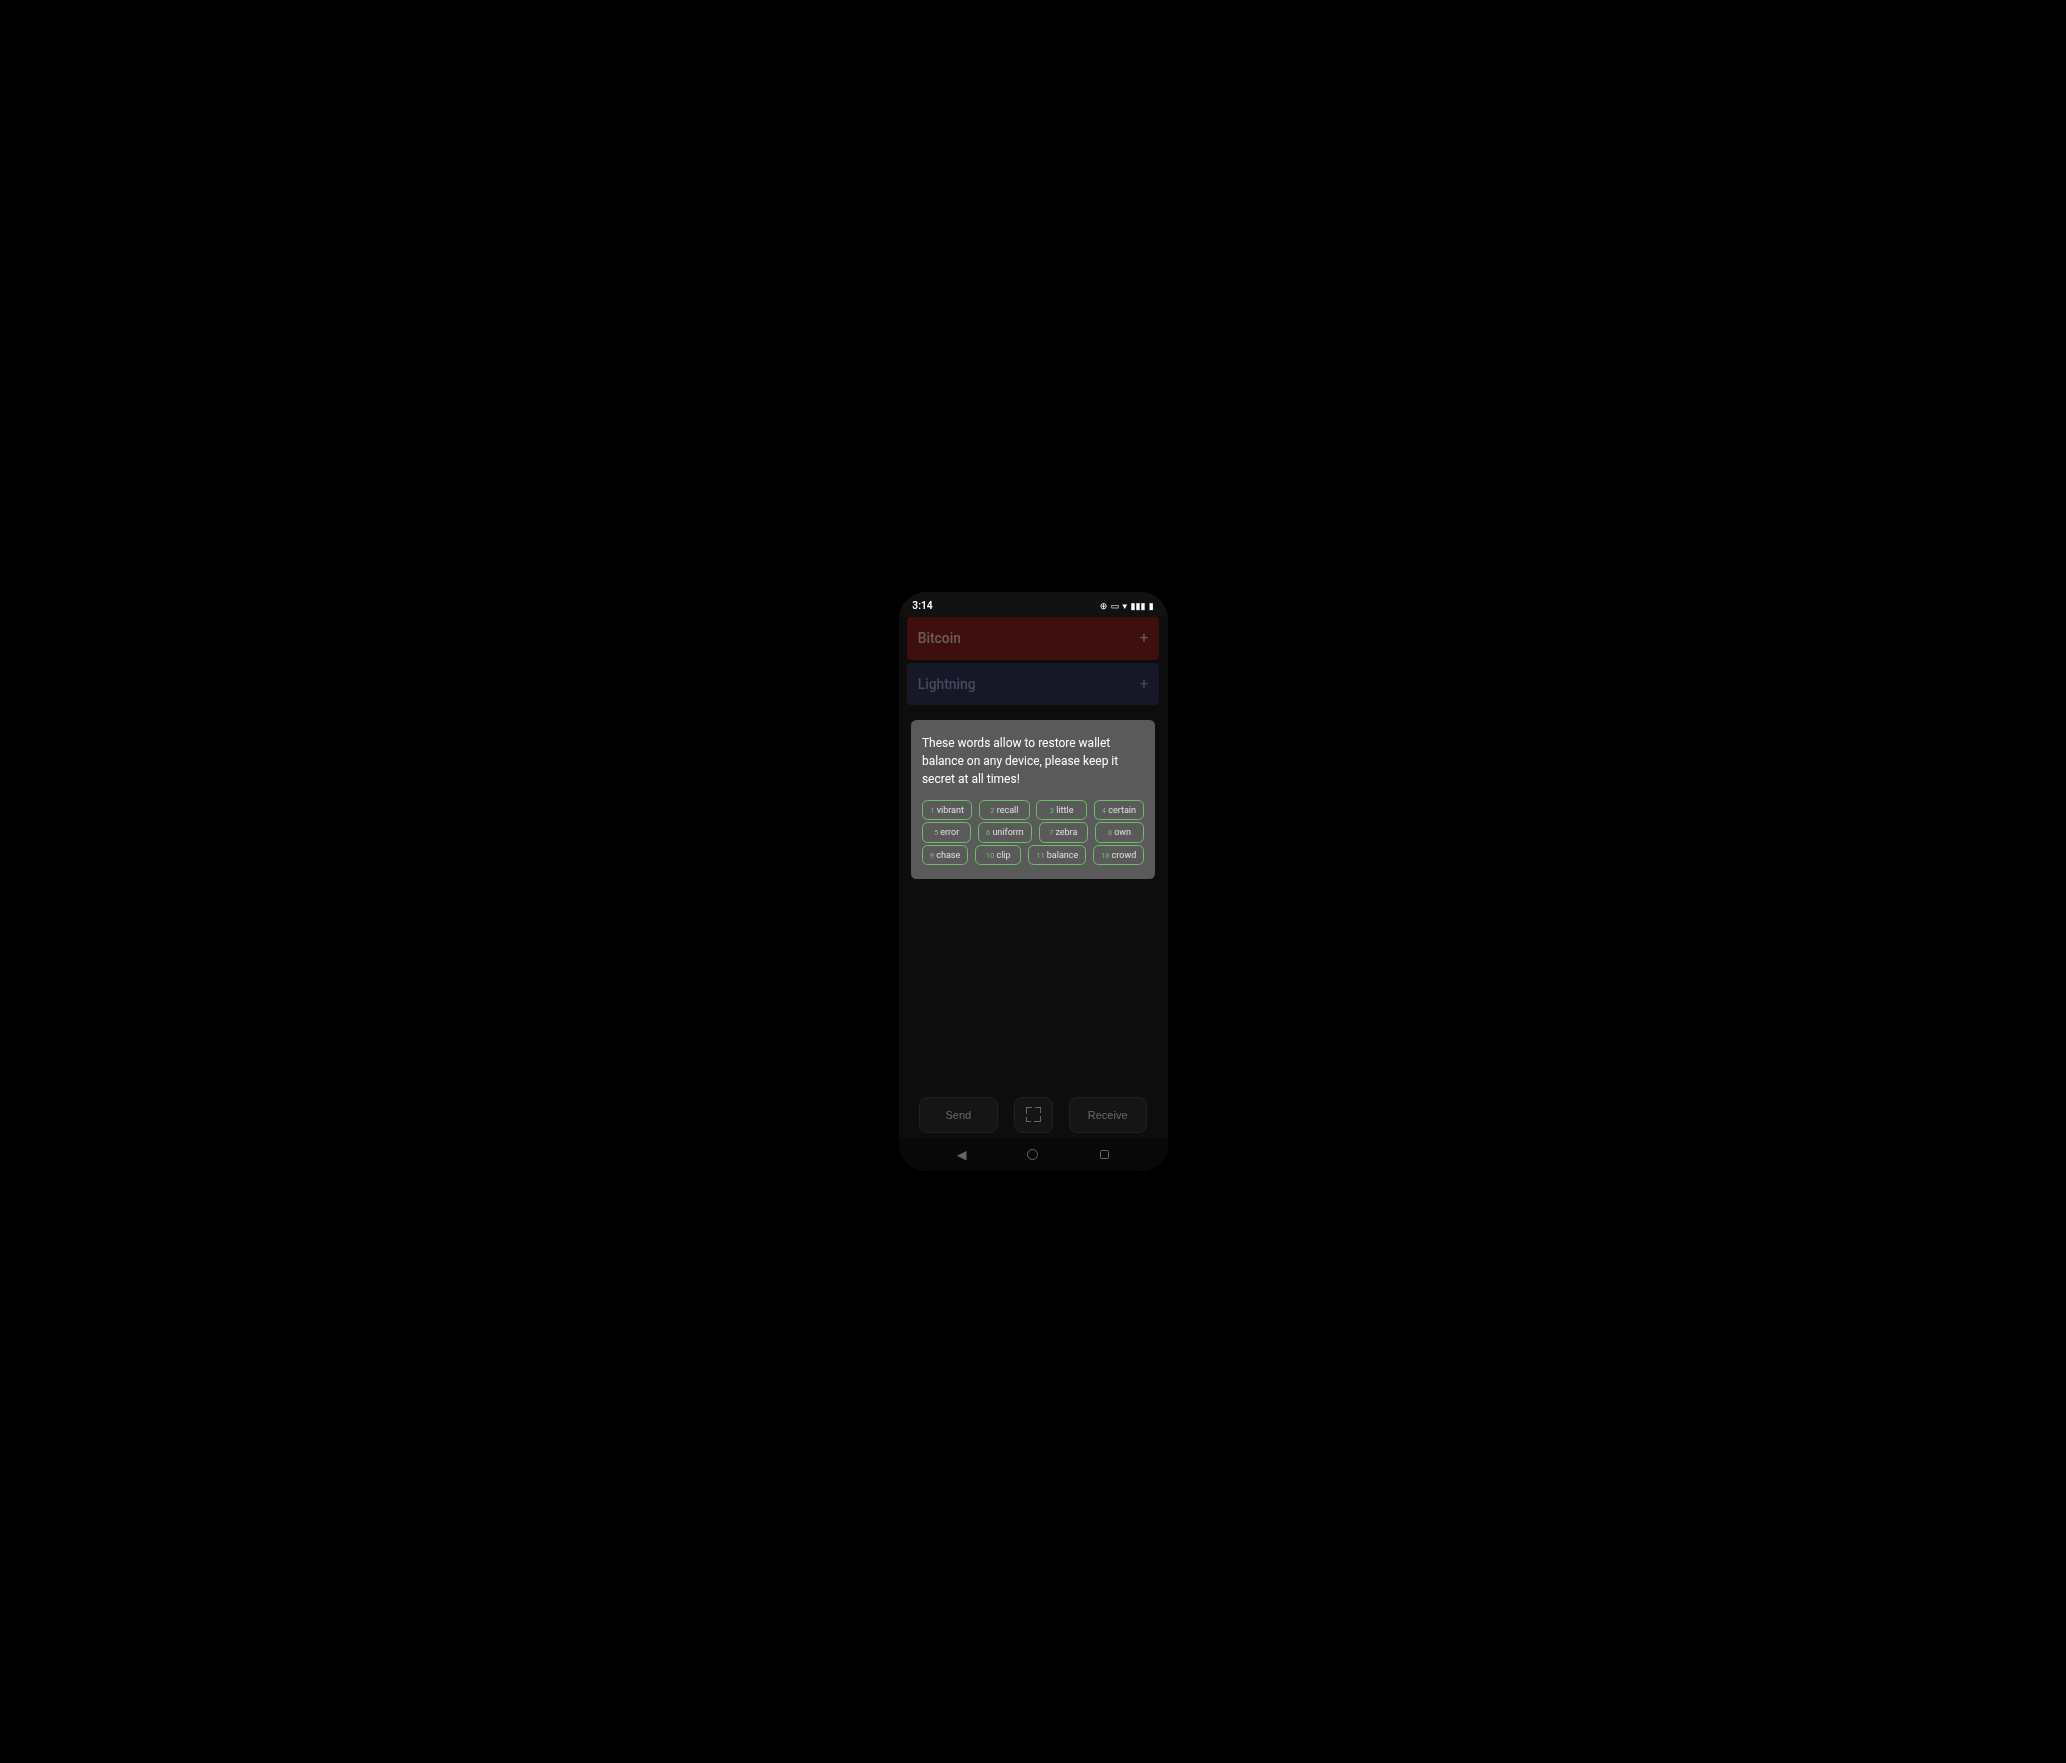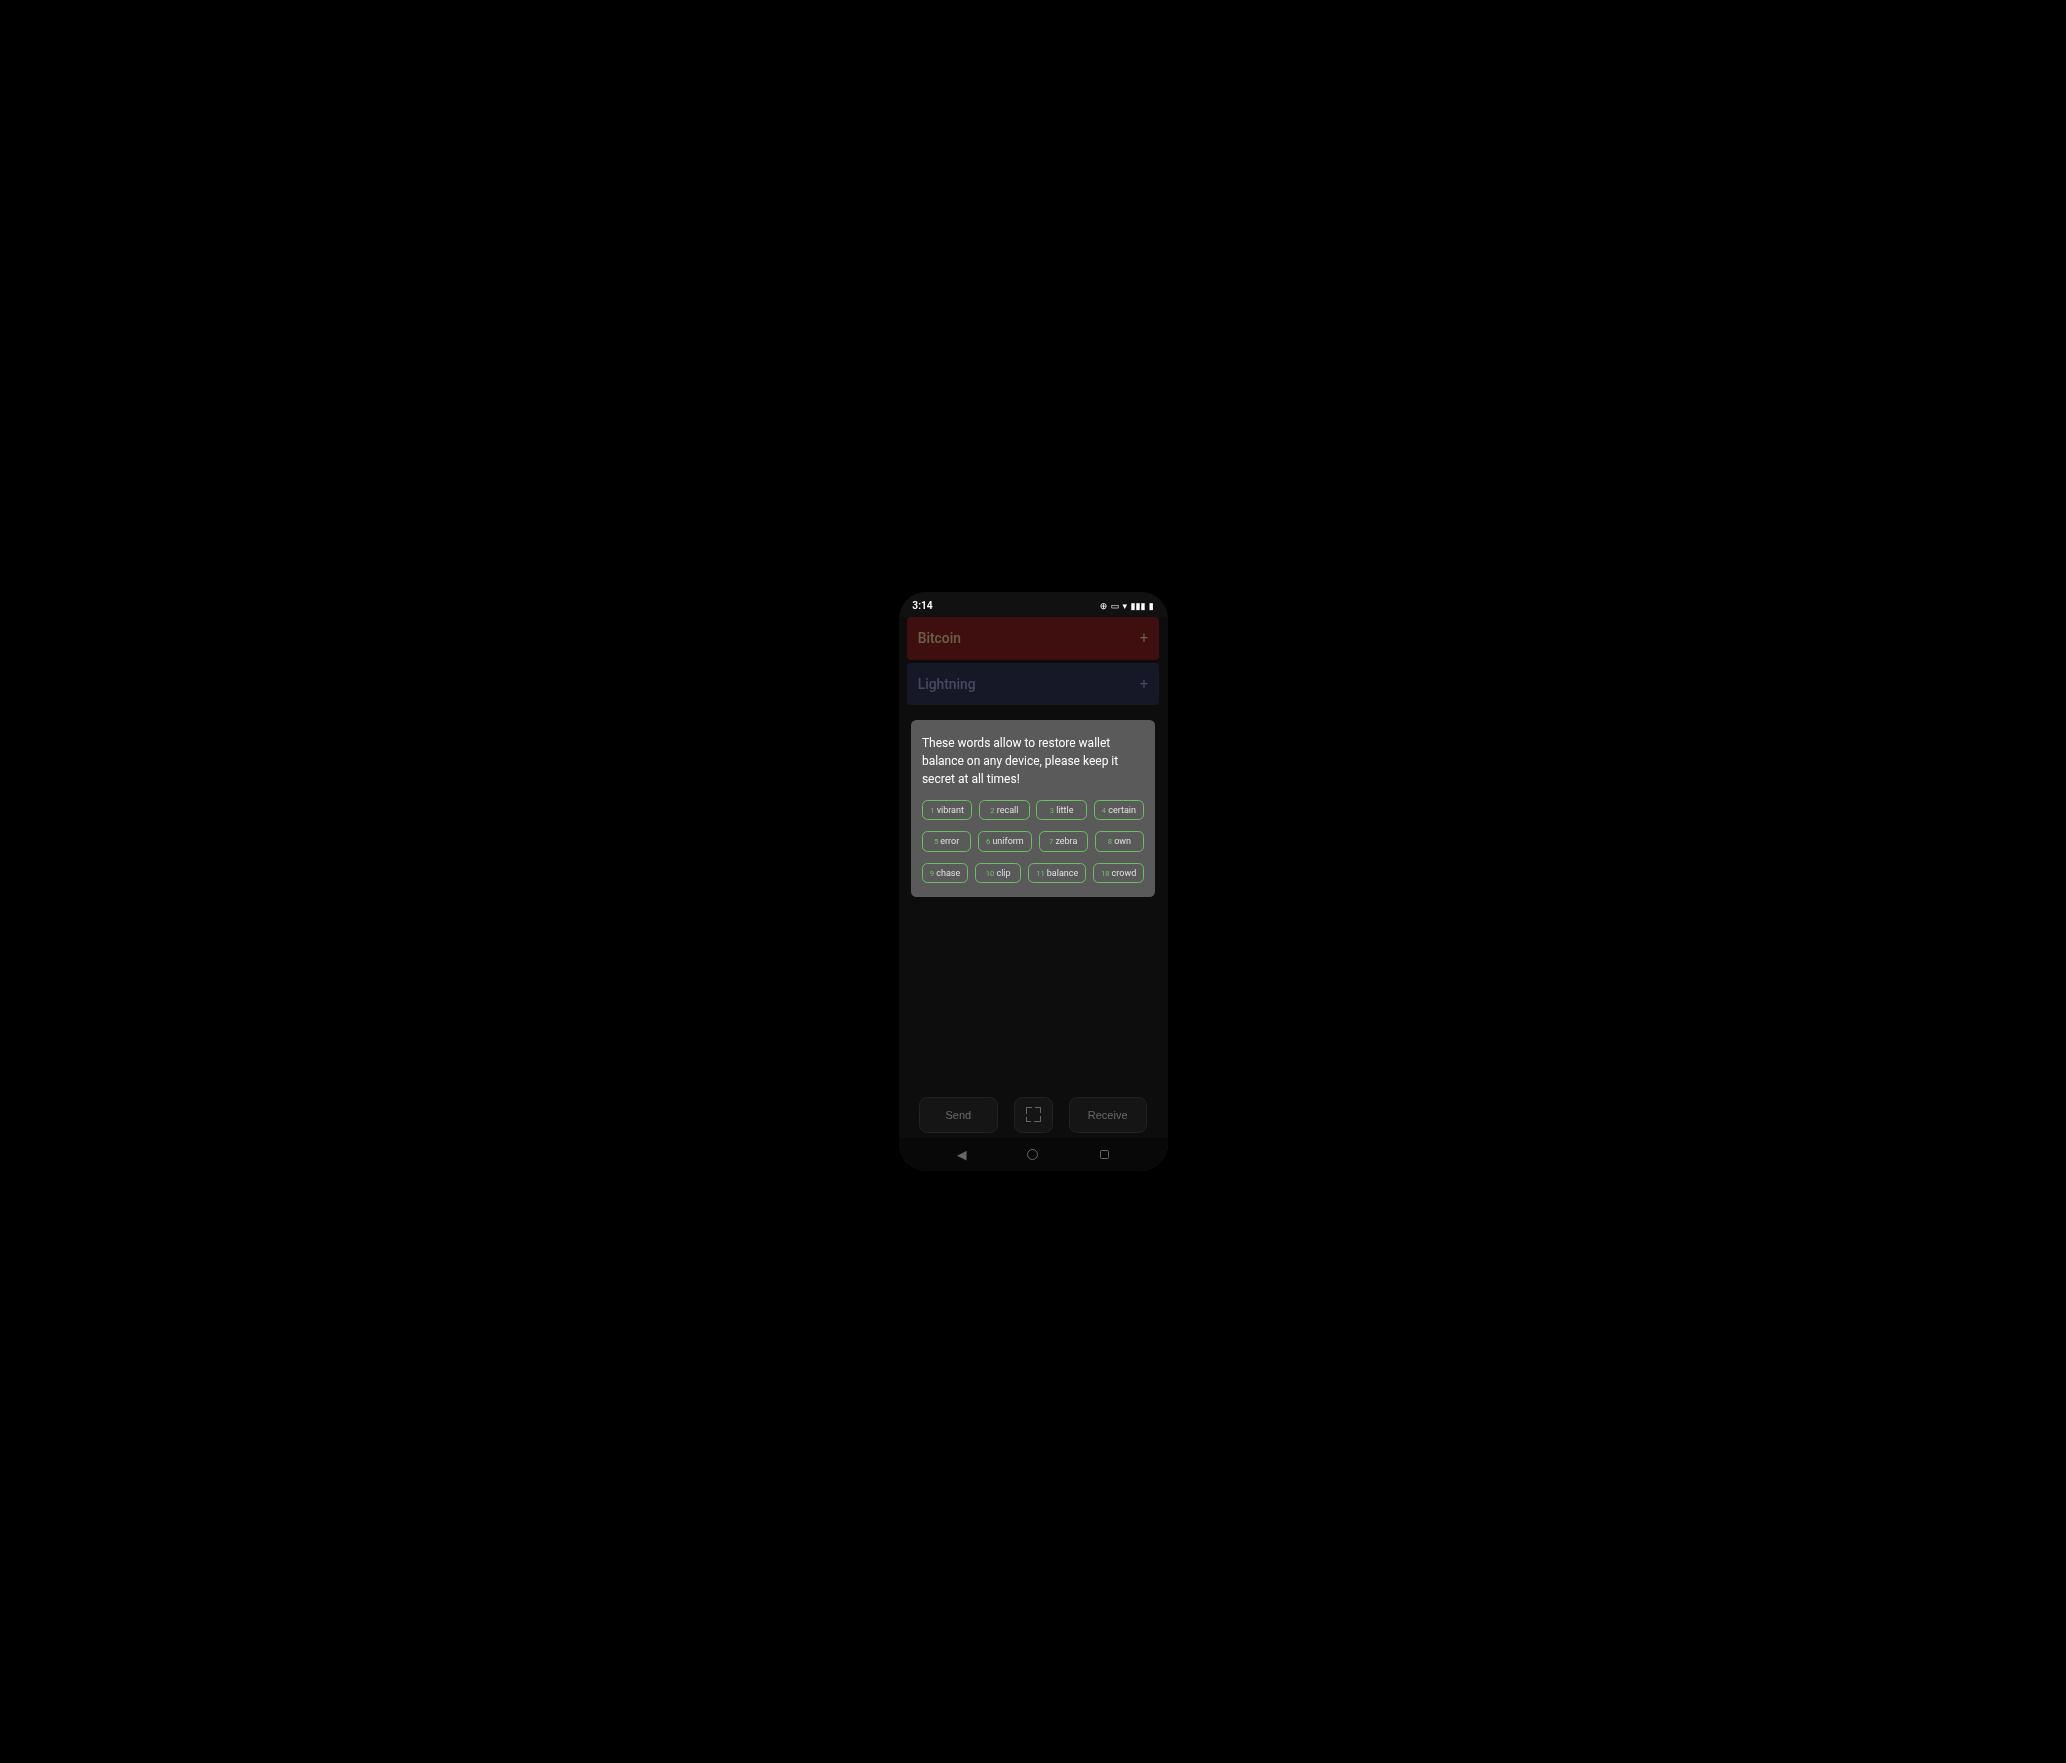--- a/index.html
+++ b/index.html
@@ -186,21 +186,21 @@
     .modal-text {
       color: #fff;
       font-size: 12px;
       line-height: 1.5;
       margin-bottom: 12.4px;
     }
 
     .seed-grid {
       display: flex;
       flex-direction: column;
-      gap: 11px;
+      gap: 2px;
     }
 
     .seed-row {
       display: flex;
       gap: 6.9px;
     }
 
     .seed-word {
       border: 1.4px solid #6dbf67;
       border-radius: 5.5px;

